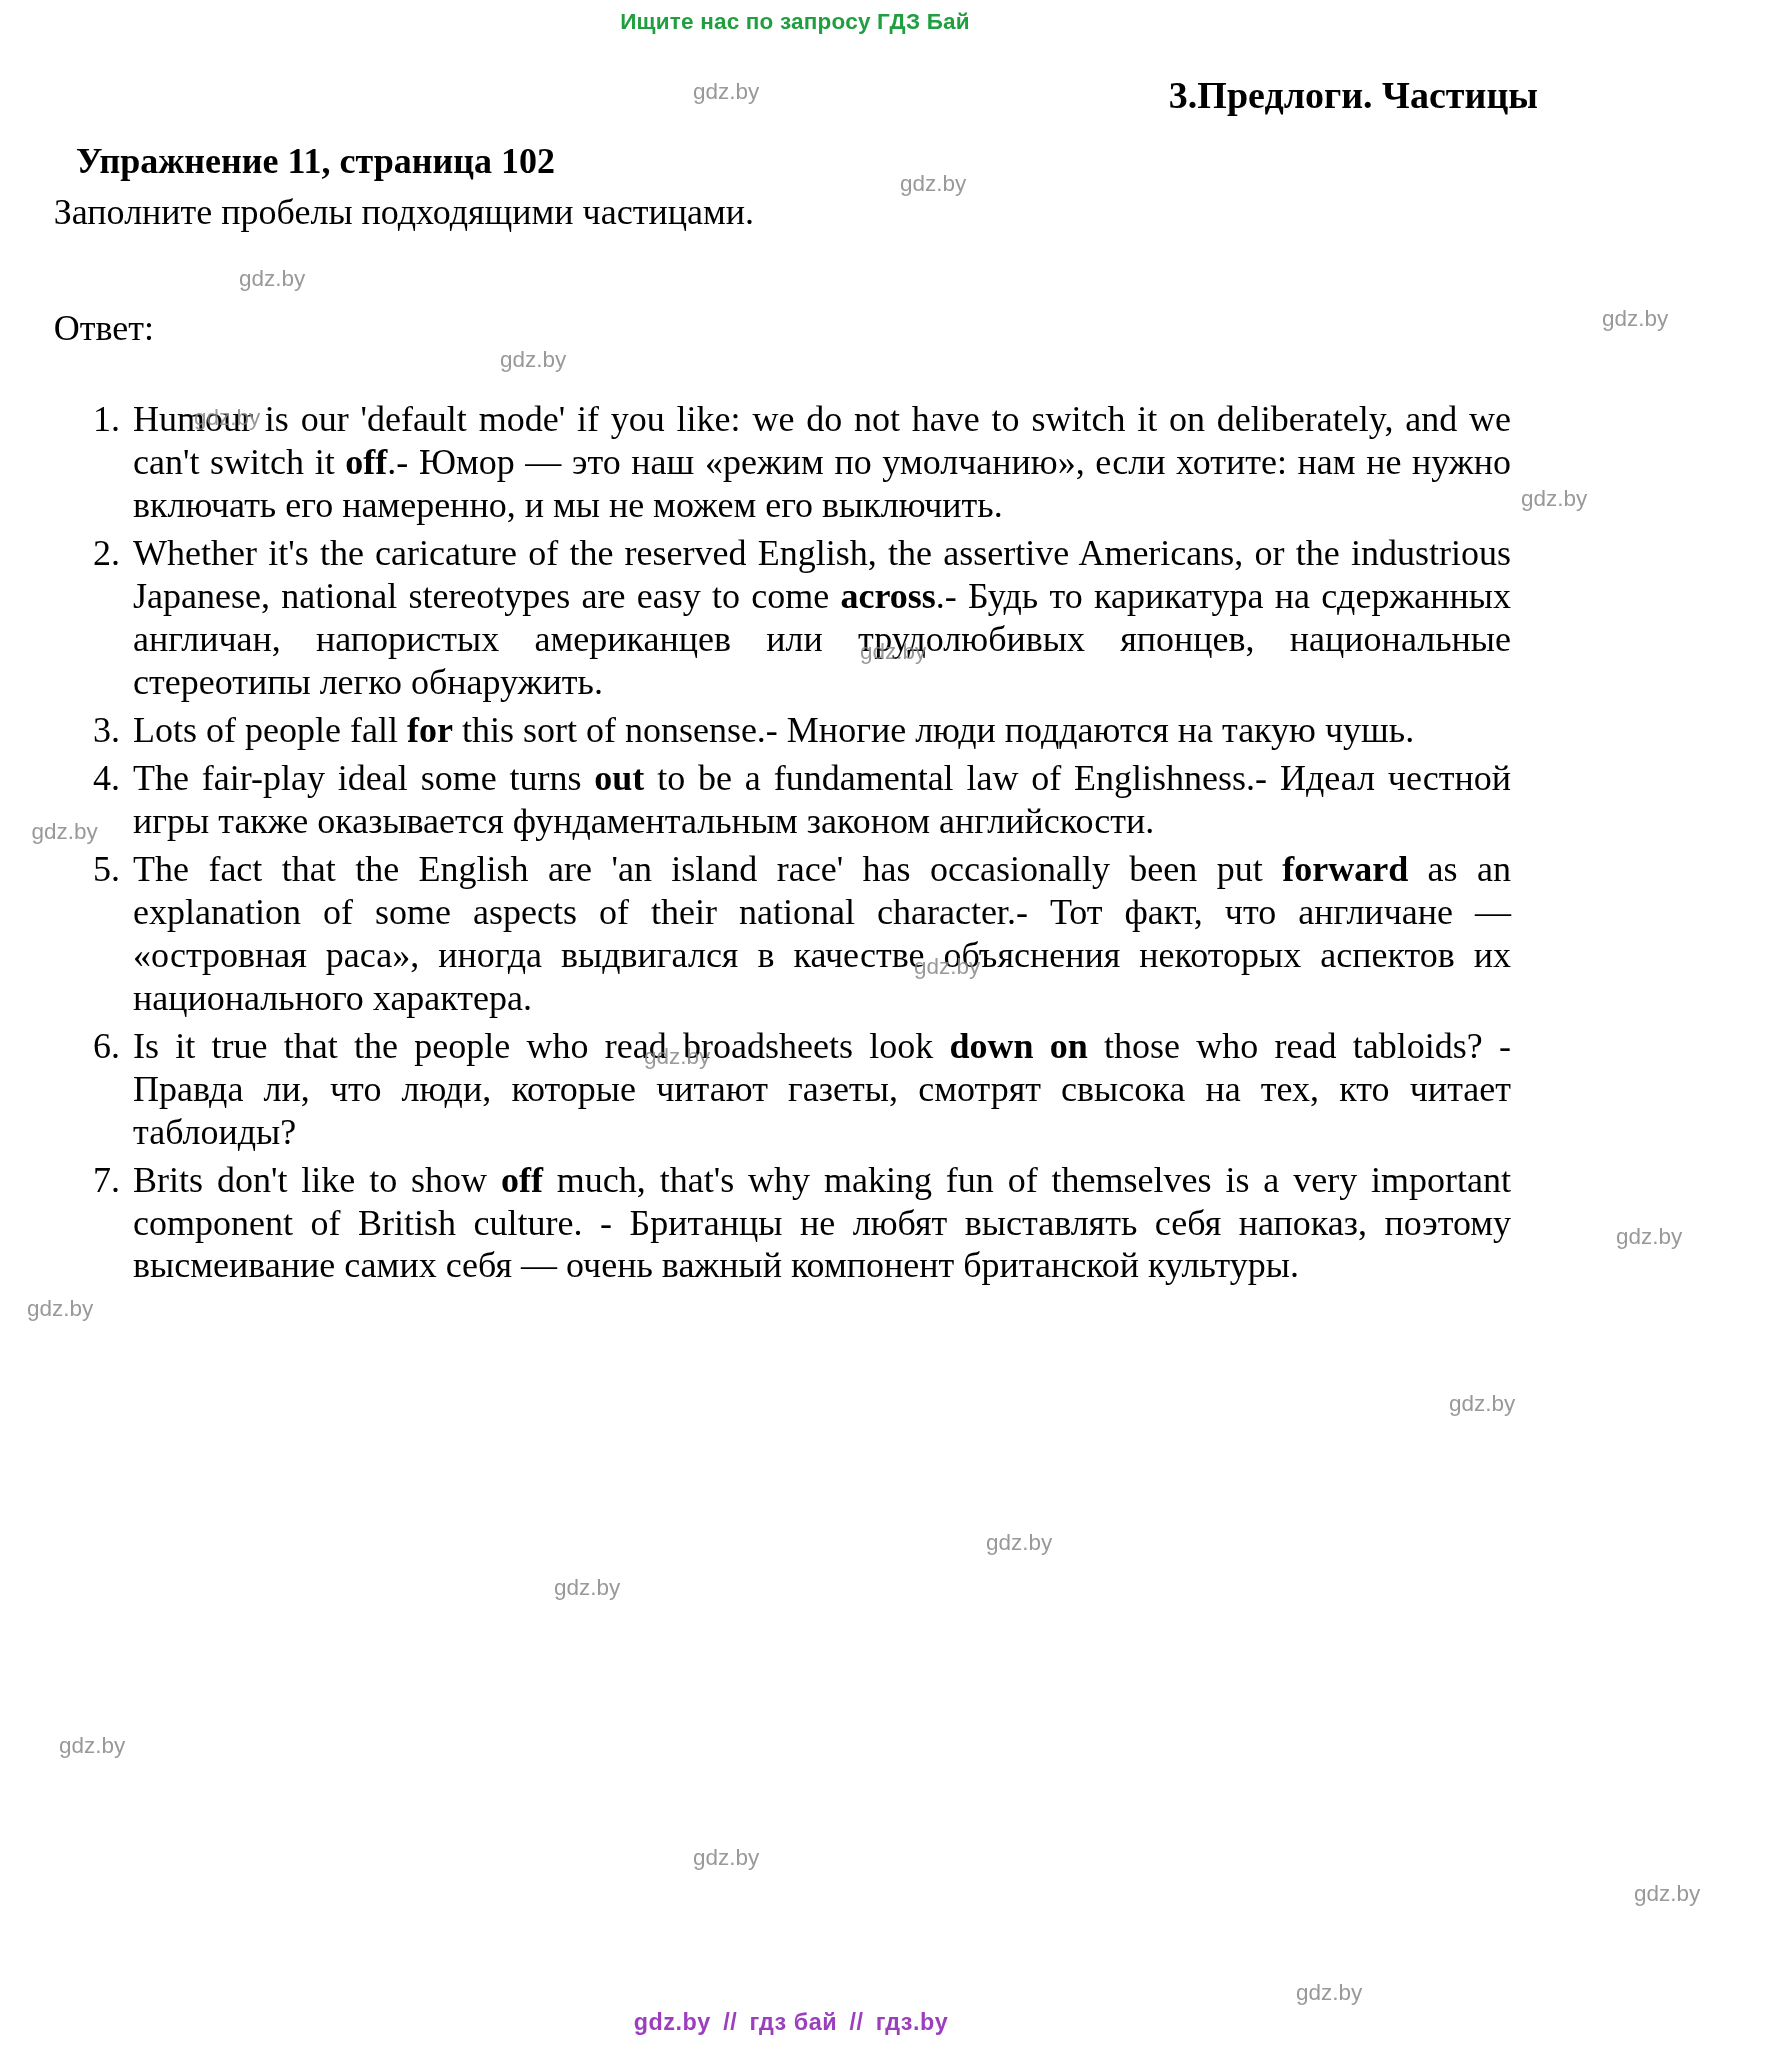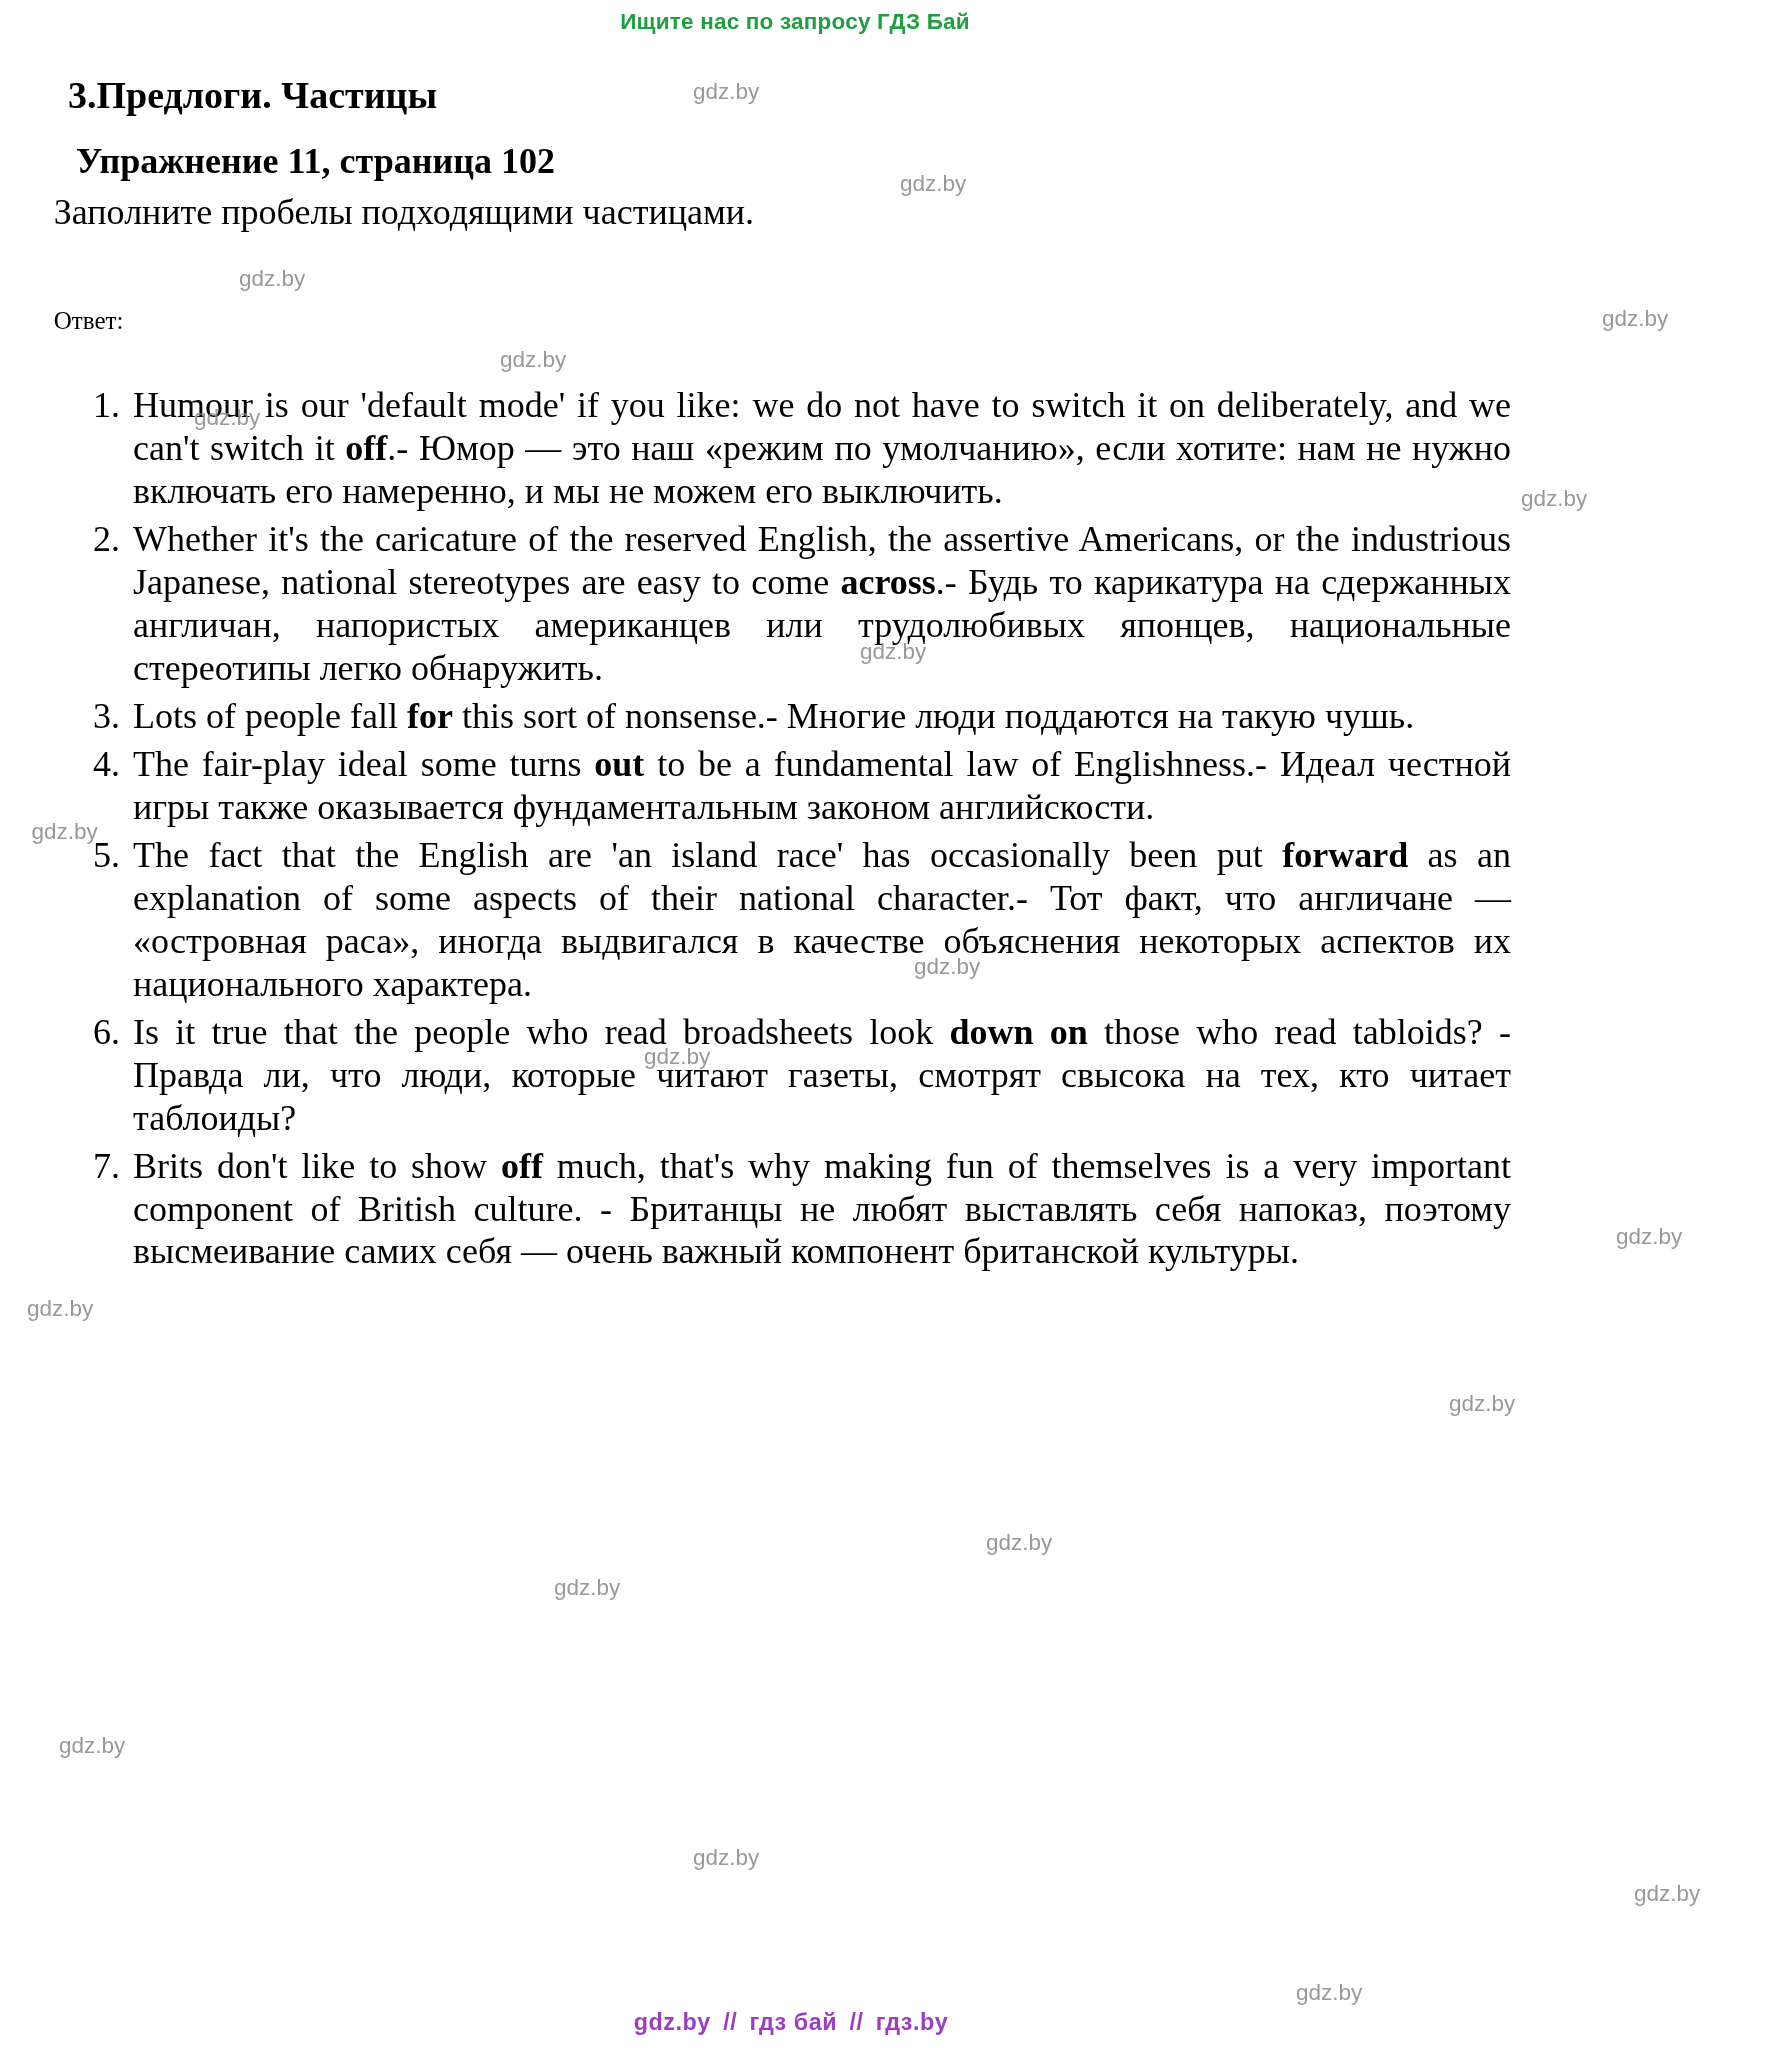--- a/index.html
+++ b/index.html
@@ -33,38 +33,39 @@
     padding-top: 9px;
     letter-spacing: 0.2px;
   }
 
   .title {
     font-family: "Liberation Serif", serif;
     font-weight: bold;
     font-size: 38px;
     margin-top: 38px;
     margin-left: 16px;
+    text-align: right;
   }
 
   .subtitle {
     font-family: Liberation Serif, serif;
     font-weight: bold;
     font-size: 36px;
     margin-top: 23.4px;
     margin-left: 24px;
   }
 
   .task-text {
     font-size: 36px;
     margin-top: 9px;
     margin-left: 1.8px;
   }
 
   .answer-label {
-    font-size: 25px;
+    font-size: 36px;
     margin-top: 74px;
     margin-left: 1.8px;
   }
 
   ol.answers {
     list-style: none;
     counter-reset: itm;
     margin: 49px 0 4px 0;
     padding: 0 27px 0 0;
   }

